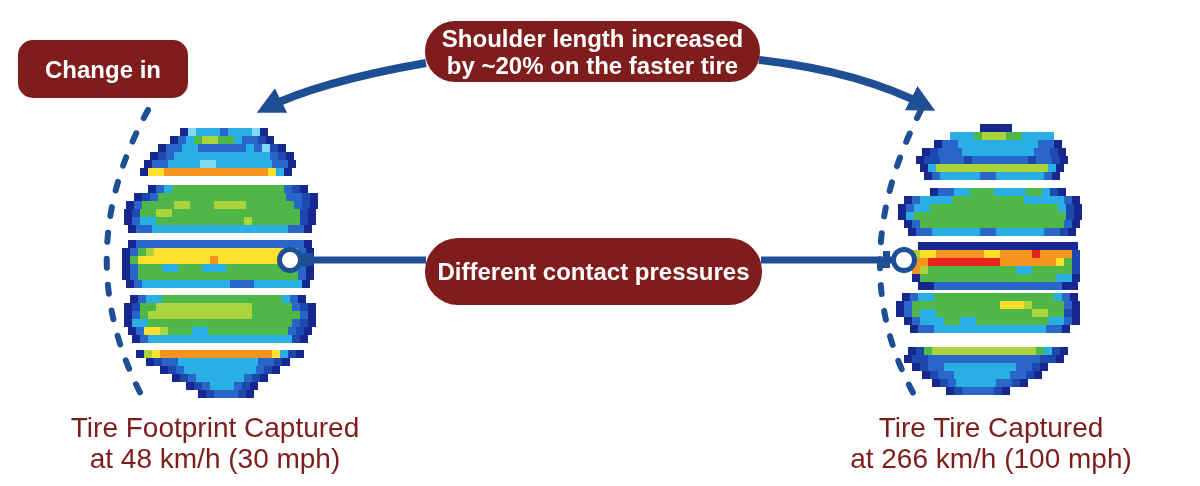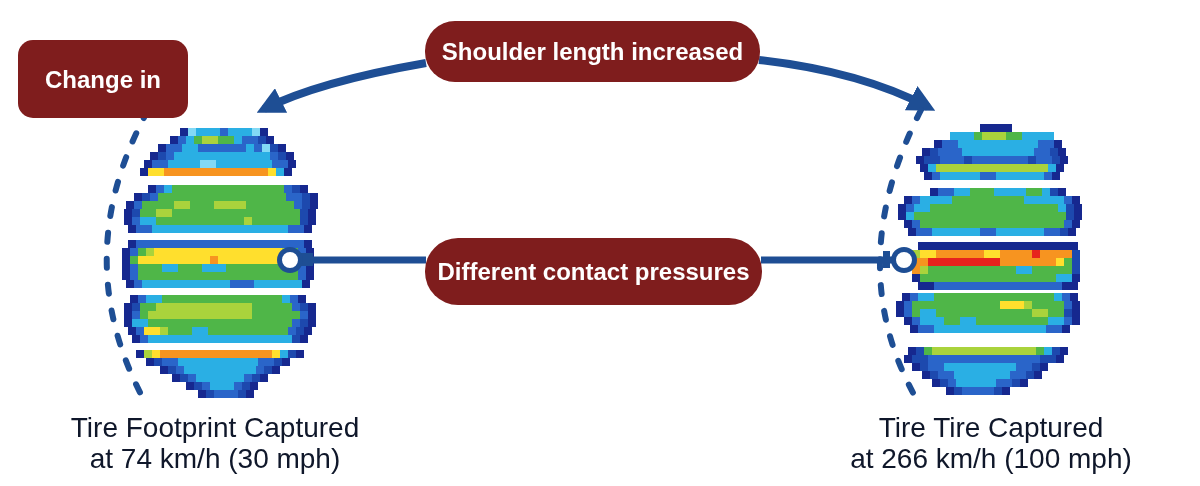--- a/index.html
+++ b/index.html
@@ -1,24 +1,24 @@
 <!DOCTYPE html>
 <html><head>
 <meta charset="utf-8">
 <style>
   html,body{margin:0;padding:0;background:#ffffff;}
   .stage{position:relative;width:1200px;height:486px;background:#ffffff;overflow:hidden;
          font-family:"Liberation Sans",sans-serif;}
   .callout{position:absolute;background:#7f1d1d;color:#ffffff;font-weight:700;text-align:center;
            display:flex;flex-direction:column;justify-content:center;z-index:5;}
   .callout .ln{display:block;white-space:nowrap;}
-  #callout-change{left:18px;top:40px;width:170px;height:78px;border-radius:15px;font-size:24px;line-height:31px;}
+  #callout-change{left:18px;top:40px;width:170px;height:58px;border-radius:15px;font-size:24px;line-height:31px;}
   #callout-shoulder{left:425px;top:21px;width:335px;height:61px;border-radius:30px;font-size:24px;line-height:27px;}
   #callout-pressure{left:425px;top:238px;width:337px;height:67px;border-radius:33px;font-size:24px;line-height:28px;}
-  .caption{position:absolute;color:#0f172a;font-size:28px;line-height:31px;text-align:center;width:380px;z-index:4;}
+  .caption{position:absolute;color:#7f1d1d;font-size:28px;line-height:31px;text-align:center;width:380px;z-index:4;}
   #caption-left{left:25px;top:412px;}
   #caption-right{left:801px;top:412px;}
   .tire-layer{position:absolute;left:0;top:0;width:1200px;height:486px;z-index:1;}
   .trow{position:absolute;}
   svg.overlay{position:absolute;left:0;top:0;z-index:3;}
 </style>
 </head>
 <body>
 
 <div class="stage">
@@ -104,27 +104,28 @@
     <line x1="761" y1="260" x2="897" y2="260" stroke="#1e4e94" stroke-width="7"></line>
     <circle cx="290" cy="260" r="10.5" fill="#ffffff" stroke="#1e4e94" stroke-width="5"></circle>
     <circle cx="904" cy="260" r="10.5" fill="#ffffff" stroke="#1e4e94" stroke-width="5"></circle>
   </svg>
 
   <div class="callout" id="callout-change">
     <span class="ln">Change in</span>
   </div>
   <div class="callout" id="callout-shoulder">
     <span class="ln">Shoulder length increased</span>
+    <span class="ln">by ~20% on the faster tire</span>
   </div>
   <div class="callout" id="callout-pressure">
     <span class="ln">Different contact pressures</span>
   </div>
 
   <div class="caption" id="caption-left">
     <div>Tire Footprint Captured</div>
-    <div>at 74 km/h (30 mph)</div>
+    <div>at 48 km/h (30 mph)</div>
   </div>
   <div class="caption" id="caption-right">
     <div>Tire Tire Captured</div>
     <div>at 266 km/h (100 mph)</div>
   </div>
 
 </div>
 
 </body></html>

